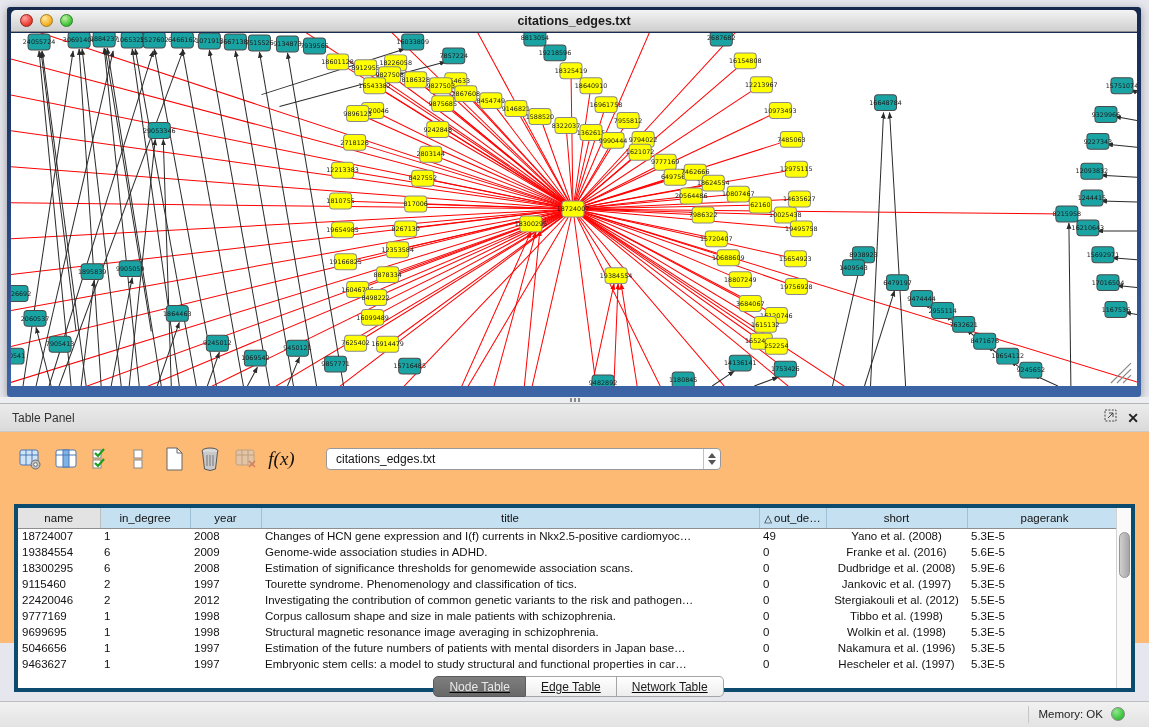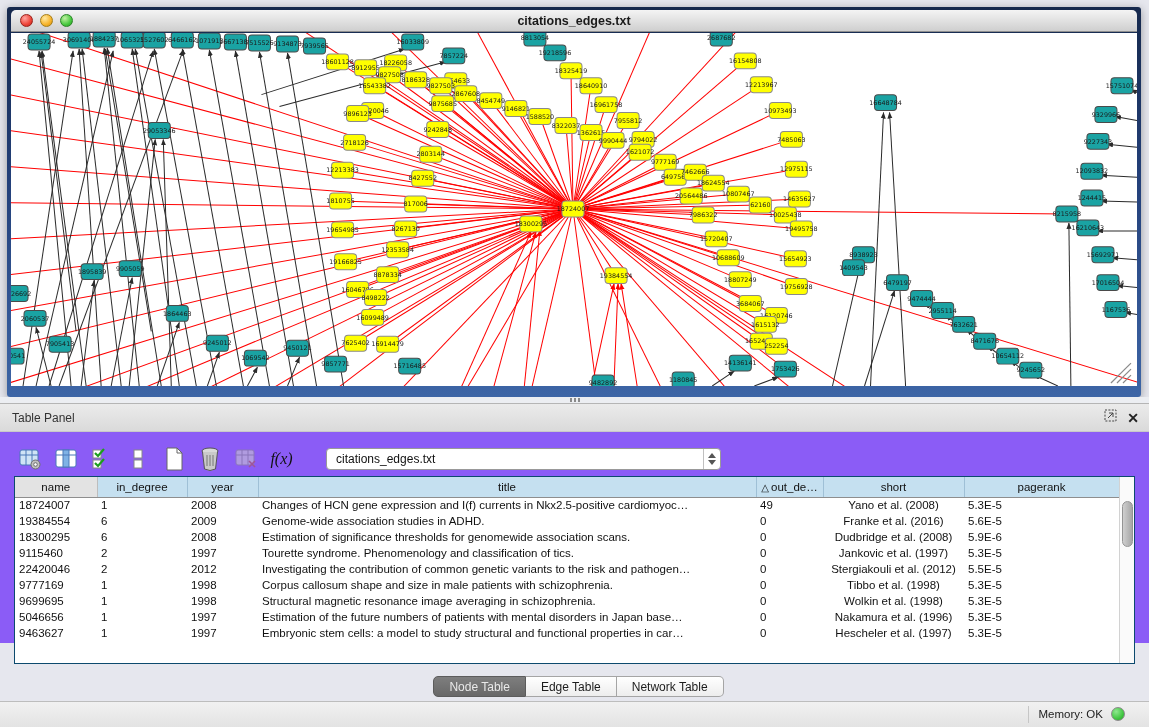--- a/index.html
+++ b/index.html
@@ -23,51 +23,51 @@
   .canvas { position:absolute; left:4px; right:4px; top:26px; bottom:11px; background:#fff; overflow:hidden; }
   .canvas svg { display:block; width:100%; height:100%; }
 
   
   .splitter { position:absolute; left:0; top:397px; width:1149px; height:6px; background:#eceef2; }
   .grip-dots { position:absolute; left:570px; top:1px; width:12px; height:4px;
     background:repeating-linear-gradient(90deg,#8a8a8a 0 2px,transparent 2px 4px); }
 
   
   .table-panel { position:absolute; left:0; top:403px; width:1149px; height:240px;
-    background:#8b5cf6; border-top:1px solid #b5b5b5; }
+    background:#fdba74; border-top:1px solid #b5b5b5; }
   .panel-header { height:28px; background:linear-gradient(#ebebeb,#dadada);
     border-bottom:1px solid #c9c9c9; line-height:28px; padding:0 12px; font-size:12px; color:#333;
     position:relative; }
   .panel-icons { position:absolute; right:10px; top:0; height:28px; display:flex; align-items:center; gap:10px; }
   .close-x { font-size:14px; font-weight:bold; color:#222; cursor:default; }
 
   .toolbar { position:absolute; left:16px; top:40px; height:30px; display:flex; align-items:center; gap:9px; }
   .tbtn { width:27px; height:27px; display:flex; align-items:center; justify-content:center; }
-  .fx { font-size:16px; font-style:italic; font-family:"Liberation Serif",serif; color:#111; }
+  .fx { font-size:19px; font-style:italic; font-family:"Liberation Serif",serif; color:#111; }
   .combo { margin-left:22px; width:395px; height:22px; background:#fff; border:1px solid #999;
     border-radius:4px; font-size:12px; color:#111; position:relative; line-height:20px; padding:0 22px 0 9px; }
   .stepper { position:absolute; right:0; top:0; width:17px; height:20px; border-left:1px solid #c0c0c0;
     display:flex; flex-direction:column; align-items:center; justify-content:center; gap:2px; }
   .tri-up { width:0; height:0; border-left:4px solid transparent; border-right:4px solid transparent; border-bottom:5px solid #555; }
   .tri-dn { width:0; height:0; border-left:4px solid transparent; border-right:4px solid transparent; border-top:5px solid #555; }
 
-  .table-wrap { position:absolute; left:14px; top:72px; width:1121px; height:188px;
-    background:#fff; border:1px solid #0c4a6e; overflow:hidden; }
+  .table-wrap { position:absolute; left:14px; top:100px; width:1121px; height:188px;
+    background:#fff; border:4px solid #0c4a6e; overflow:hidden; }
   table { border-collapse:collapse; table-layout:fixed; width:1104px; }
   th { height:20px; font-size:11.5px; font-weight:normal; color:#111; background:#c5e0f0;
     border-right:1px solid #9fc0d6; border-bottom:1px solid #8e8e8e; text-align:center; overflow:hidden; white-space:nowrap; }
   th.gray { background:#e3e3e3; border-right:1px solid #bdbdbd; }
   td { height:16px; font-size:11.5px; color:#111; padding:0 4px; white-space:nowrap; overflow:hidden; }
   td.center { text-align:center; }
   .sort-tri { font-size:10px; margin-right:2px; }
   .vscroll { position:absolute; right:0; top:0; width:15px; height:100%; background:#fafafa; border-left:1px solid #d2d2d2; }
   .thumb { width:11px; height:46px; margin:24px auto 0; background:linear-gradient(90deg,#cfcfcf,#a6a6a6);
     border:1px solid #949494; border-radius:6px; }
 
-  .tabs { position:absolute; left:8px; right:0; top:272px; display:flex; justify-content:center; }
+  .tabs { position:absolute; left:8px; right:0; top:272px; display:flex; justify-content:center;text-decoration:underline; }
   .tab { height:21px; line-height:20px; padding:0 15px; font-size:12px;
     background:linear-gradient(#ffffff,#ededed); border:1px solid #a5a5a5; border-left:none; color:#1c1c1c; }
   .tab:first-child { border-left:1px solid #a5a5a5; border-radius:5px 0 0 5px; }
   .tab:last-child { border-radius:0 5px 5px 0; }
   .tab.selected { background:linear-gradient(#7e7e7e,#686868); color:#e9e9e9; border-color:#5c5c5c; }
 
   .status-bar { position:absolute; left:0; bottom:0; width:1149px; height:26px;
     background:linear-gradient(#f1f1f1,#e3e3e3); border-top:1px solid #bdbdbd; }
   .vdiv { position:absolute; left:1028px; top:4px; bottom:4px; width:1px; background:#c6c6c6; }
   .mem-label { position:absolute; right:46px; top:6px; font-size:11.5px; color:#222; }

